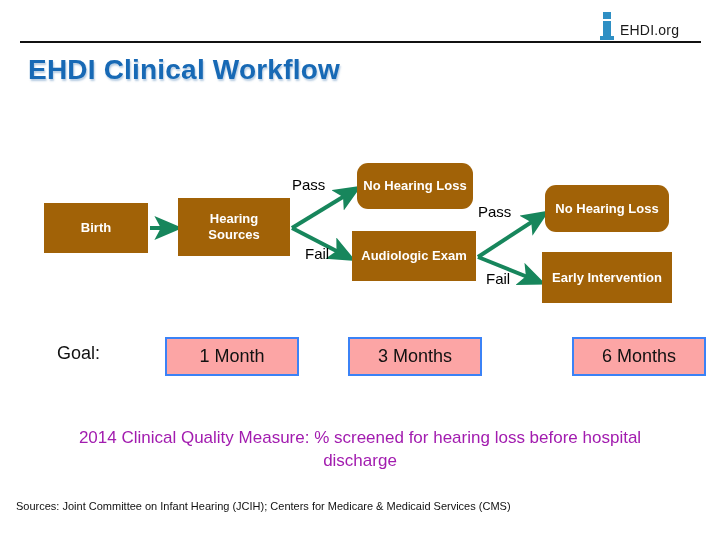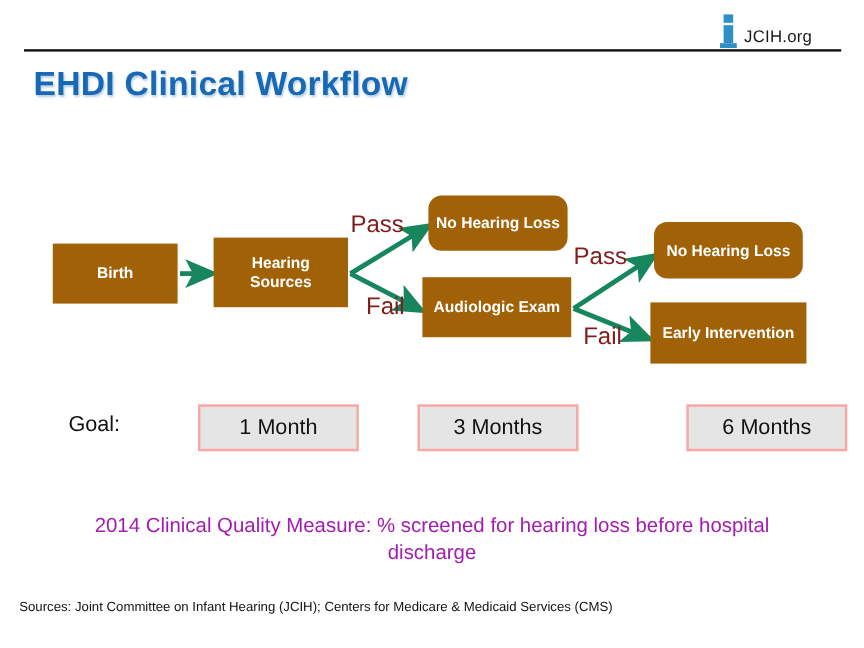--- a/index.html
+++ b/index.html
@@ -37,34 +37,34 @@
   }
   .node.round{border-radius:11px;}
   #n-birth   {left:44px; top:203px; width:104px;height:50px;}
   #n-screen  {left:178px;top:198px; width:112px;height:58px;}
   #n-nhl1    {left:357px;top:163px; width:116px;height:46px;}
   #n-audio   {left:352px;top:231px; width:124px;height:50px;}
   #n-nhl2    {left:545px;top:185px; width:124px;height:47px;}
   #n-early   {left:542px;top:252px; width:130px;height:51px;}
 
   .edge-label{
-    position:absolute;font-size:20px;color:#7f1d1d;
+    position:absolute;font-size:15px;color:#000000;
     font-family:"Liberation Sans", sans-serif;white-space:nowrap;text-align:center;
   }
   #lbl-pass1{left:292px;top:176px;}
   #lbl-fail1{left:305px;top:245px;}
   #lbl-pass2{left:478px;top:203px;}
   #lbl-fail2{left:486px;top:270px;}
 
   svg.arrows{position:absolute;left:0;top:0;width:720px;height:540px;pointer-events:none;}
 
   
   .goal-label{position:absolute;left:57px;top:343px;font-size:18px;color:#111;}
   .goal-box{
-    position:absolute;background:#e5e5e5;border:2px solid #fca5a5;
+    position:absolute;background:#fca5a5;border:2px solid #3b82f6;
     box-sizing:border-box;display:flex;align-items:center;justify-content:center;
     font-size:18px;color:#111;
   }
   #g1{left:165px;top:337px;width:134px;height:39px;}
   #g2{left:348px;top:337px;width:134px;height:39px;}
   #g3{left:532px;top:337px;width:134px;height:39px;margin-left:40px;}
 
   
   .cqm{
     position:absolute;left:40px;top:426px;width:640px;
@@ -79,21 +79,21 @@
 <body>
 
 <div class="stage">
 
   <div class="logo-wrap">
     <div class="logo-i">
       <div class="dot"></div>
         <div class="stem"></div>
         <div class="base"></div>
     </div>
-    <div class="logo-text">JCIH.org</div>
+    <div class="logo-text">EHDI.org</div>
   </div>
   <div class="rule"></div>
 
   <div class="title">EHDI Clinical Workflow</div>
 
   <svg class="arrows" viewBox="0 0 720 540">
     <defs>
       <marker id="ah" markerWidth="7" markerHeight="7" refX="5.4" refY="3" orient="auto">
         <path d="M0,0 L7,3 L0,6 L1.6,3 Z" fill="#17865C"></path>
       </marker>

